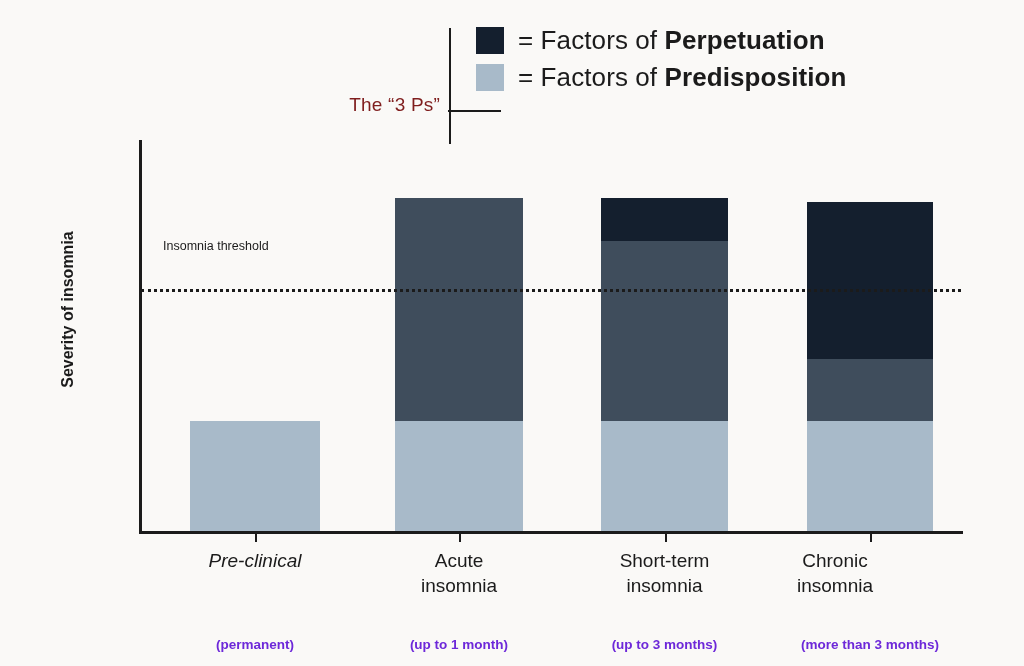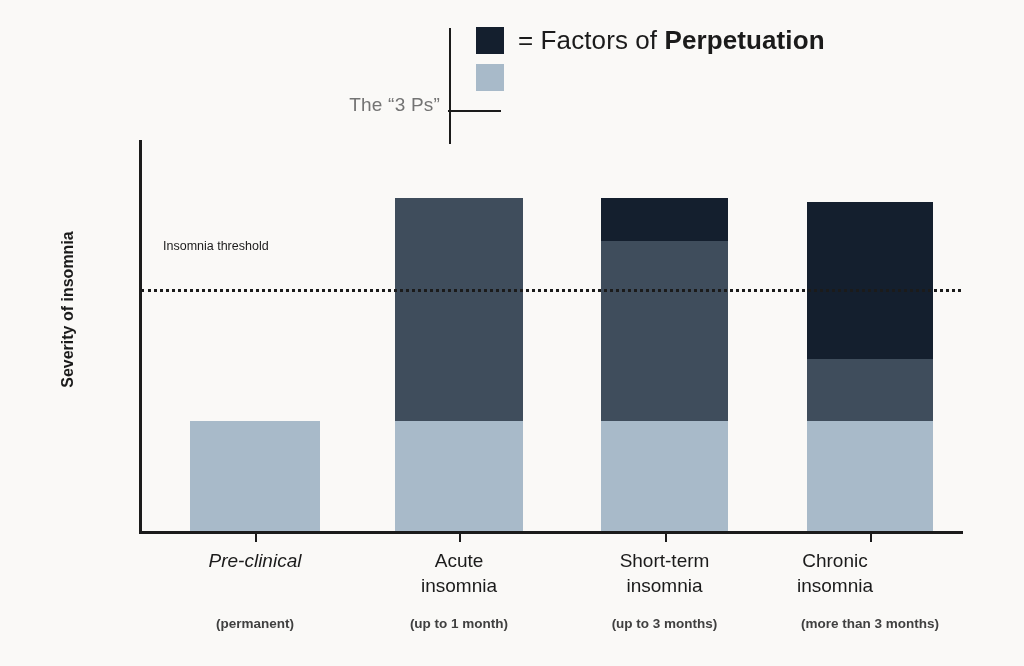--- a/index.html
+++ b/index.html
@@ -26,21 +26,21 @@
     width: 520px;
     height: 125px;
   }
   #legend-group-label {
     position: absolute;
     left: 0px;
     top: 72px;
     width: 140px;
     text-align: right;
     font-size: 19px;
-    color: #737373;
+    color: #7f1d1d;
     letter-spacing: 0.2px;
     white-space: nowrap;
   }
   #legend-connector {
     position: absolute;
     left: 148px;
     top: 88px;
     width: 53px;
     height: 2px;
     background: #1b1b1b;
@@ -155,21 +155,22 @@
   .xlabel-main {
     font-size: 19px;
     line-height: 25px;
     white-space: pre-line;
   }
   .xlabel-sub {
     position: absolute;
     text-align: center;
     font-size: 13.5px;
     font-weight: bold;
-    color: #404040;
+    color: #6d28d9;
+    margin-top: 21px;
   }
 </style>
 </head>
 <body>
 
 <div id="canvas">
 
   <div id="legend-group">
     <div id="legend-group-label">The “3 Ps”</div>
     <div id="legend-connector"></div>
@@ -177,20 +178,23 @@
 
     <div class="legend-rows">
       <div class="legend-row">
         <div class="legend-swatch" style="background: rgb(20, 31, 46);"></div>
         <div class="legend-text">
           <span>= Factors of </span><span class="lt-strong">Perpetuation</span>
         </div>
       </div>
       <div class="legend-row">
         <div class="legend-swatch" style="background: rgb(168, 186, 201);"></div>
+        <div class="legend-text">
+          <span>= Factors of </span><span class="lt-strong">Predisposition</span>
+        </div>
       </div>
     </div>
   </div>
 
   <div id="y-axis-line"></div>
   <div id="x-axis-line"></div>
   <div id="y-axis-title">Severity of
 insomnia</div>
 
   <div id="bars-layer">

